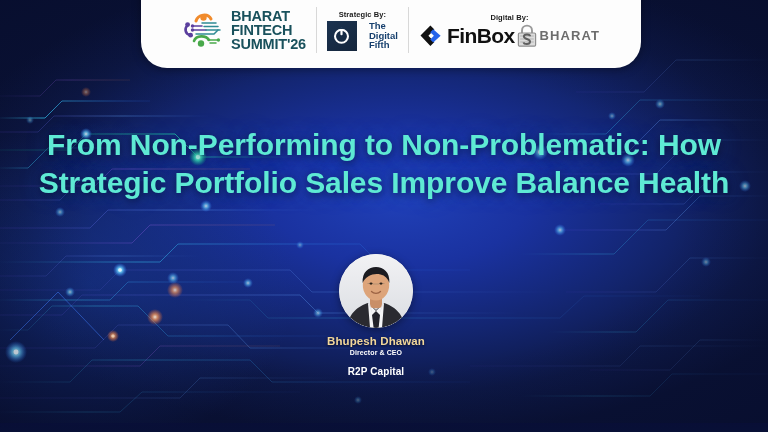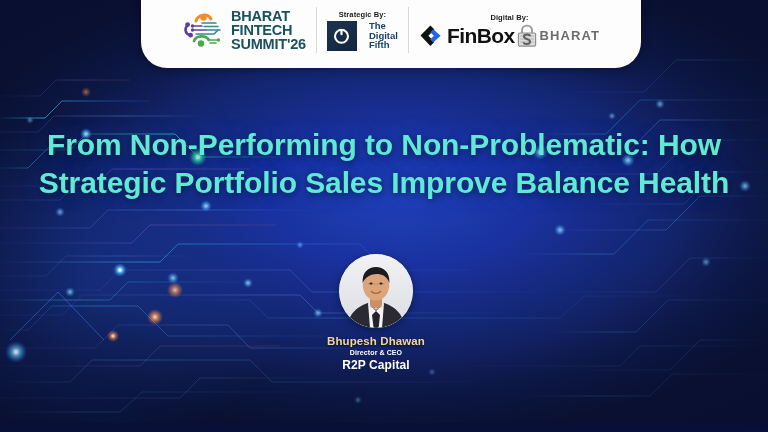--- a/index.html
+++ b/index.html
@@ -196,22 +196,22 @@
     letter-spacing: 0.1px;
   }
   .sp-role {
     margin-top: 2px;
     font-size: 7px;
     font-weight: 700;
     color: #ffffff;
     letter-spacing: 0.1px;
   }
   .sp-org {
-    margin-top: 2px;
-    font-size: 12px;
+    margin-top: 10px;
+    font-size: 10px;
     font-weight: 700;
     color: #ffffff;
     letter-spacing: 0.1px;
   }
 </style>
 </head>
 <body>
 
 <div id="slide">
 

